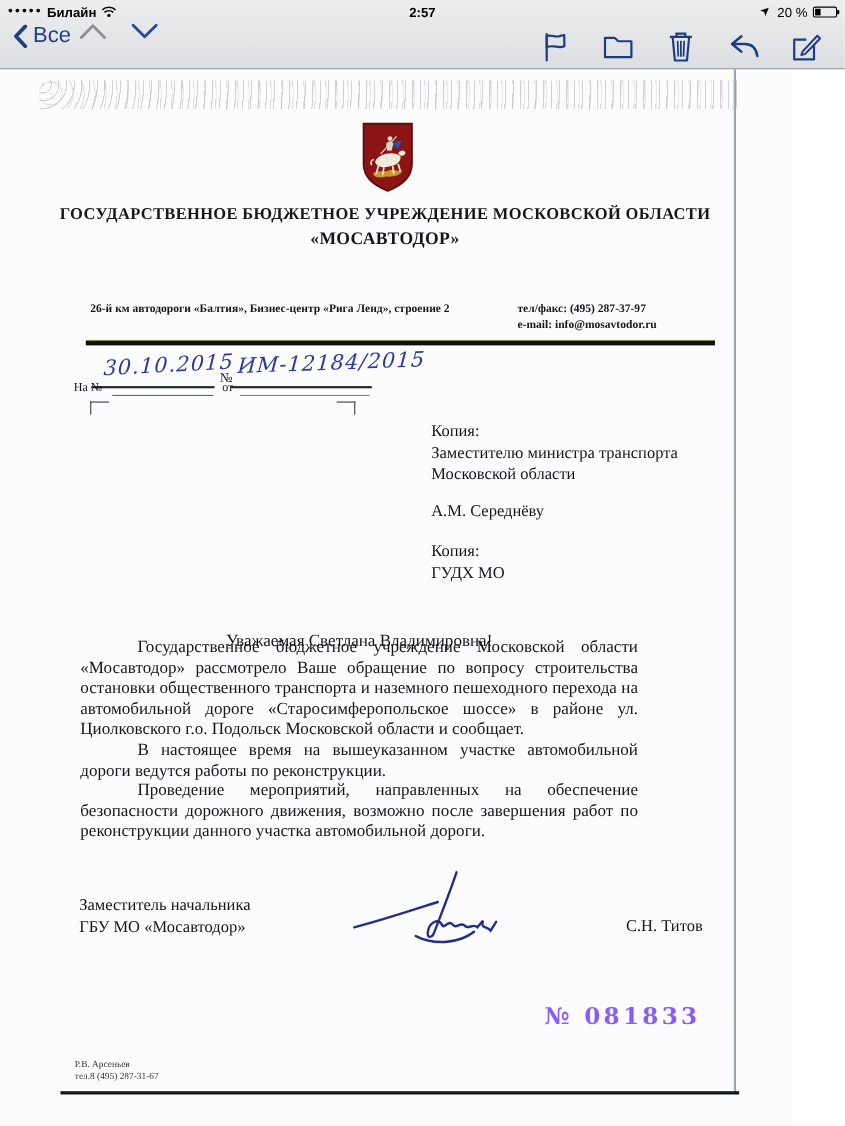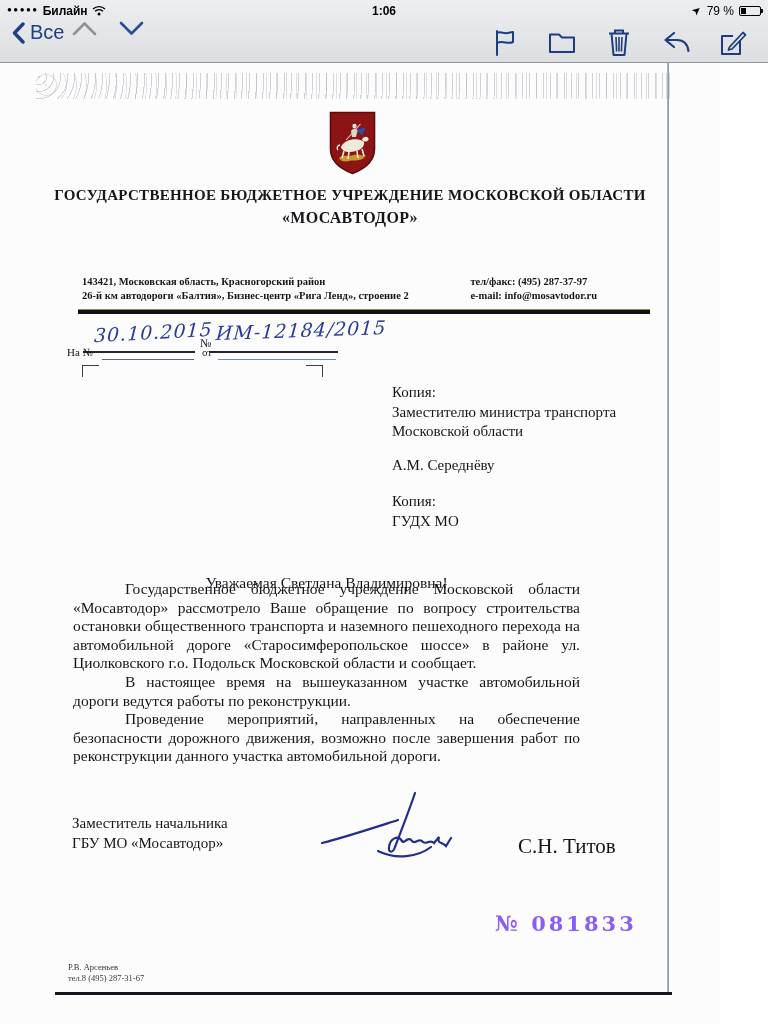--- a/index.html
+++ b/index.html
@@ -74,21 +74,21 @@
   .recipient .gap2 { margin-top:17px; }
 
   .salutation { position:absolute; left:73px; top:511px; width:507px; text-align:center; font-size:15.5px; }
 
   .bodytext { position:absolute; left:73px; top:517px; width:507px;
               font-size:15.5px; line-height:18.6px; text-align:justify; }
   .bodytext p { text-indent:52px; }
 
   .sig-title { position:absolute; left:72px; top:751px; font-size:15px; line-height:19.5px; }
   .sig-draw  { position:absolute; left:318px; top:724px; }
-  .sig-name  { position:absolute; left:518px; top:771px; font-size:21px; }
+  .sig-name  { position:absolute; left:569px; top:771px; font-size:15px; }
 
   .stamp { position:absolute; left:495px; top:848px; font-family:"DejaVu Serif", serif;
            font-size:21px; font-weight:700; letter-spacing:3px; color:#8b5cf6; }
 
   .exec { position:absolute; left:68px; top:871px; font-size:8.5px; line-height:11px; color:#33363d;
           font-family:"Liberation Serif", serif;margin-top:28px; }
 </style>
 </head>
 <body>
 
@@ -100,24 +100,24 @@
         <span class="dots">●●●●●</span>
         <span class="carrier">Билайн</span>
         <span>
           <svg width="14" height="11" viewBox="0 0 14 11">
             <path d="M1,4 C4.4,0.8 9.6,0.8 13,4" fill="none" stroke="#000" stroke-width="1.4"></path>
             <path d="M3,6.3 C5.3,4.2 8.7,4.2 11,6.3" fill="none" stroke="#000" stroke-width="1.4"></path>
             <circle cx="7" cy="9" r="1.5" fill="#000"></circle>
           </svg>
         </span>
       </div>
-      <span class="sb-time">1:06</span>
+      <span class="sb-time">2:57</span>
       <div class="sb-right">
         <span class="loc-arrow">➤</span>
-        <span>79 %</span>
+        <span>20 %</span>
         <span class="battery">
             <span class="lvl"></span>
             <span class="tip"></span>
           </span>
       </div>
     </div>
 
     <div class="toolbar">
       <div class="tb-left">
         <div class="back-btn">
@@ -200,21 +200,20 @@
         <path d="M22,20 C24,16.5 27.5,16.5 28.5,20 L27,26 L23,26 Z" fill="#ded7c6"></path>
         <circle cx="25.5" cy="15" r="2.2" fill="#e8e2d2"></circle>
         <line x1="17" y1="29" x2="31.5" y2="13" stroke="#d8d2c2" stroke-width="1.1"></line>
       </svg>
     </div>
 
     <div class="org org1">ГОСУДАРСТВЕННОЕ БЮДЖЕТНОЕ УЧРЕЖДЕНИЕ МОСКОВСКОЙ ОБЛАСТИ</div>
     <div class="org org2">«МОСАВТОДОР»</div>
 
     <div class="addr-left">
-      <div>143421, Московская область, Красногорский район</div>
       <div>26-й км автодороги «Балтия», Бизнес-центр «Рига Ленд», строение 2</div>
     </div>
     <div class="addr-right">
       <div>тел/факс: (495) 287-37-97</div>
       <div>e-mail: info@mosavtodor.ru</div>
     </div>
 
     <div class="rule"></div>
 
     <div class="hand hw-date">30.10.2015</div>

